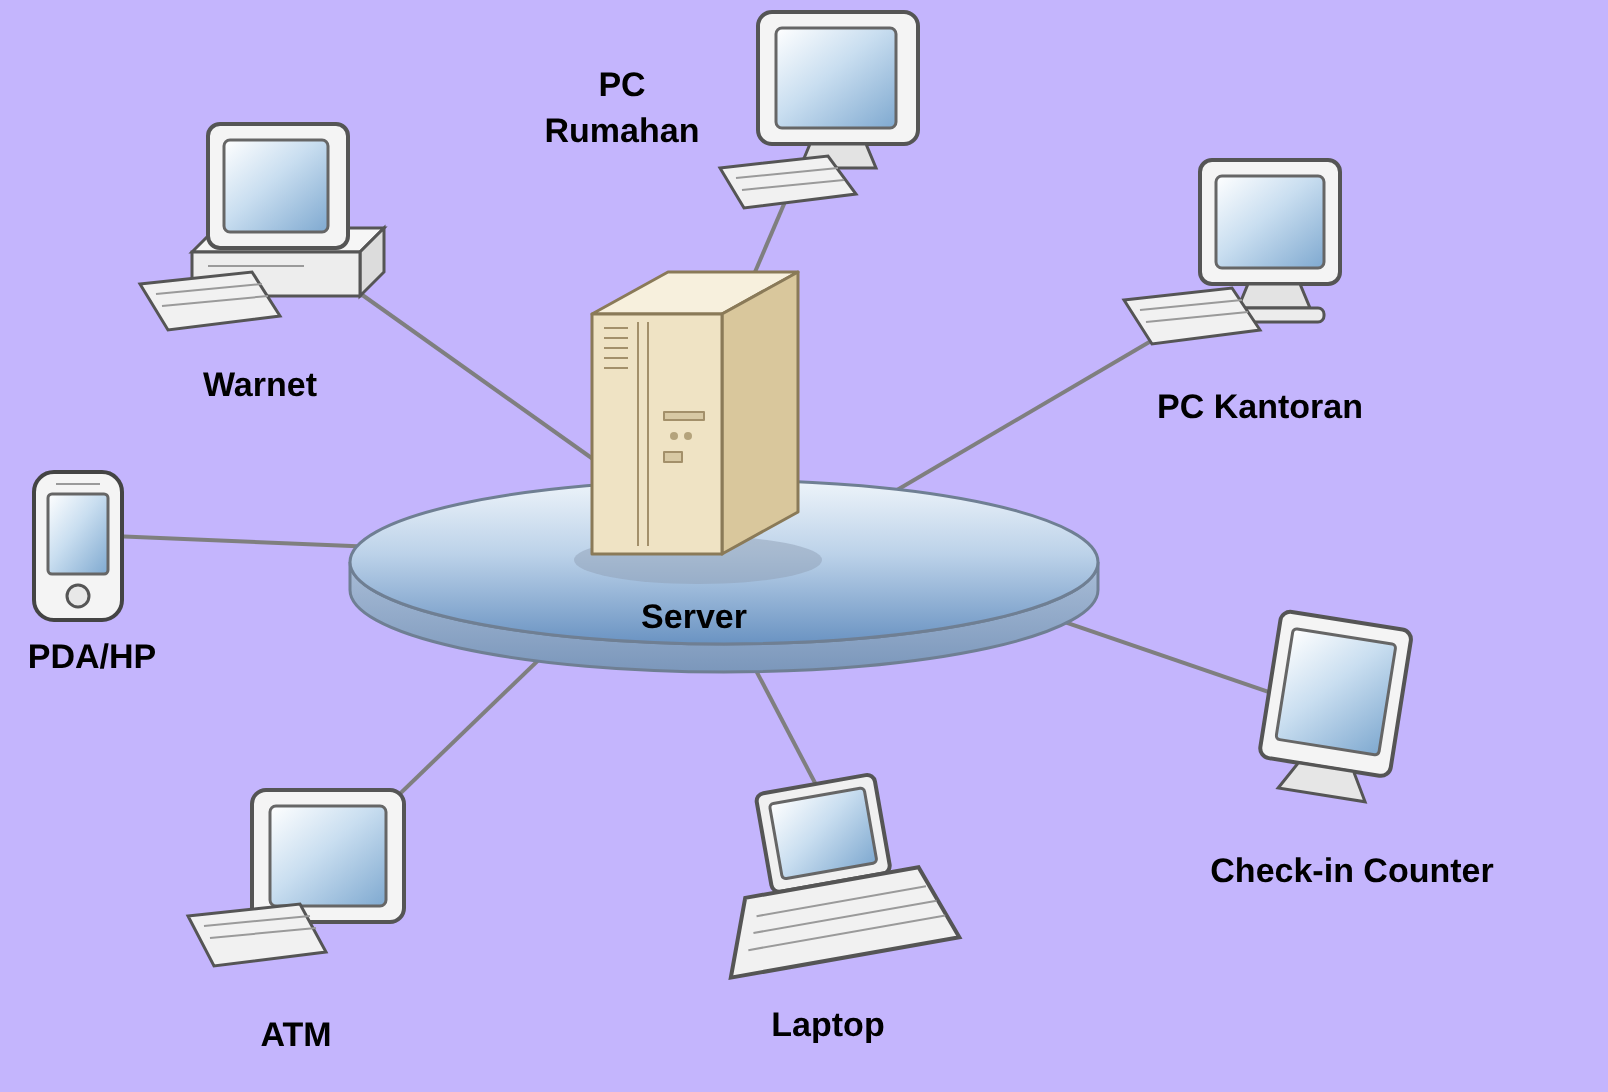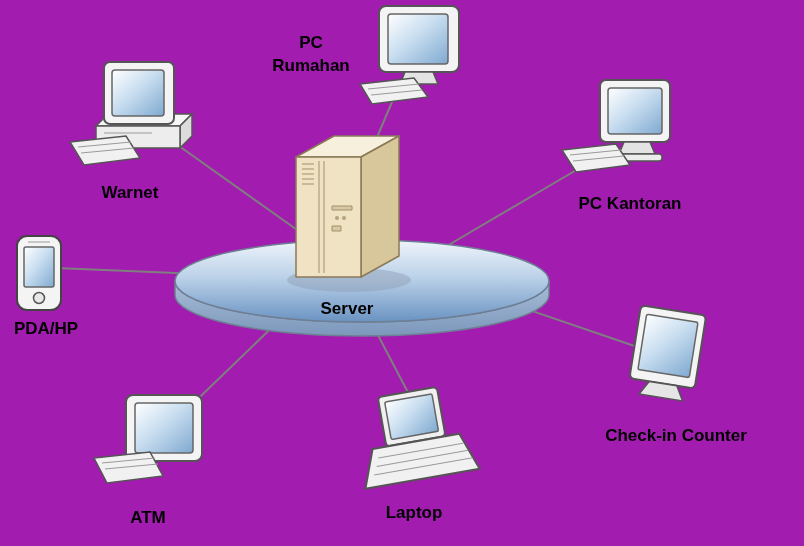--- a/index.html
+++ b/index.html
@@ -6,21 +6,21 @@
   html, body {
     margin: 0;
     padding: 0;
     background: #ffffff;
     font-family: "Liberation Sans", sans-serif;
   }
   .stage {
     position: relative;
     width: 804px;
     height: 546px;
-    background: #a21caf;
+    background: #c4b5fd;
     overflow: hidden;
   }
   svg { display: block; }
   .lbl {
     font-family: "Liberation Sans", sans-serif;
     font-weight: bold;
     font-size: 17px;
     fill: #000000;
   }
   .keyline { stroke: #9a9a9a; stroke-width: 1; }

